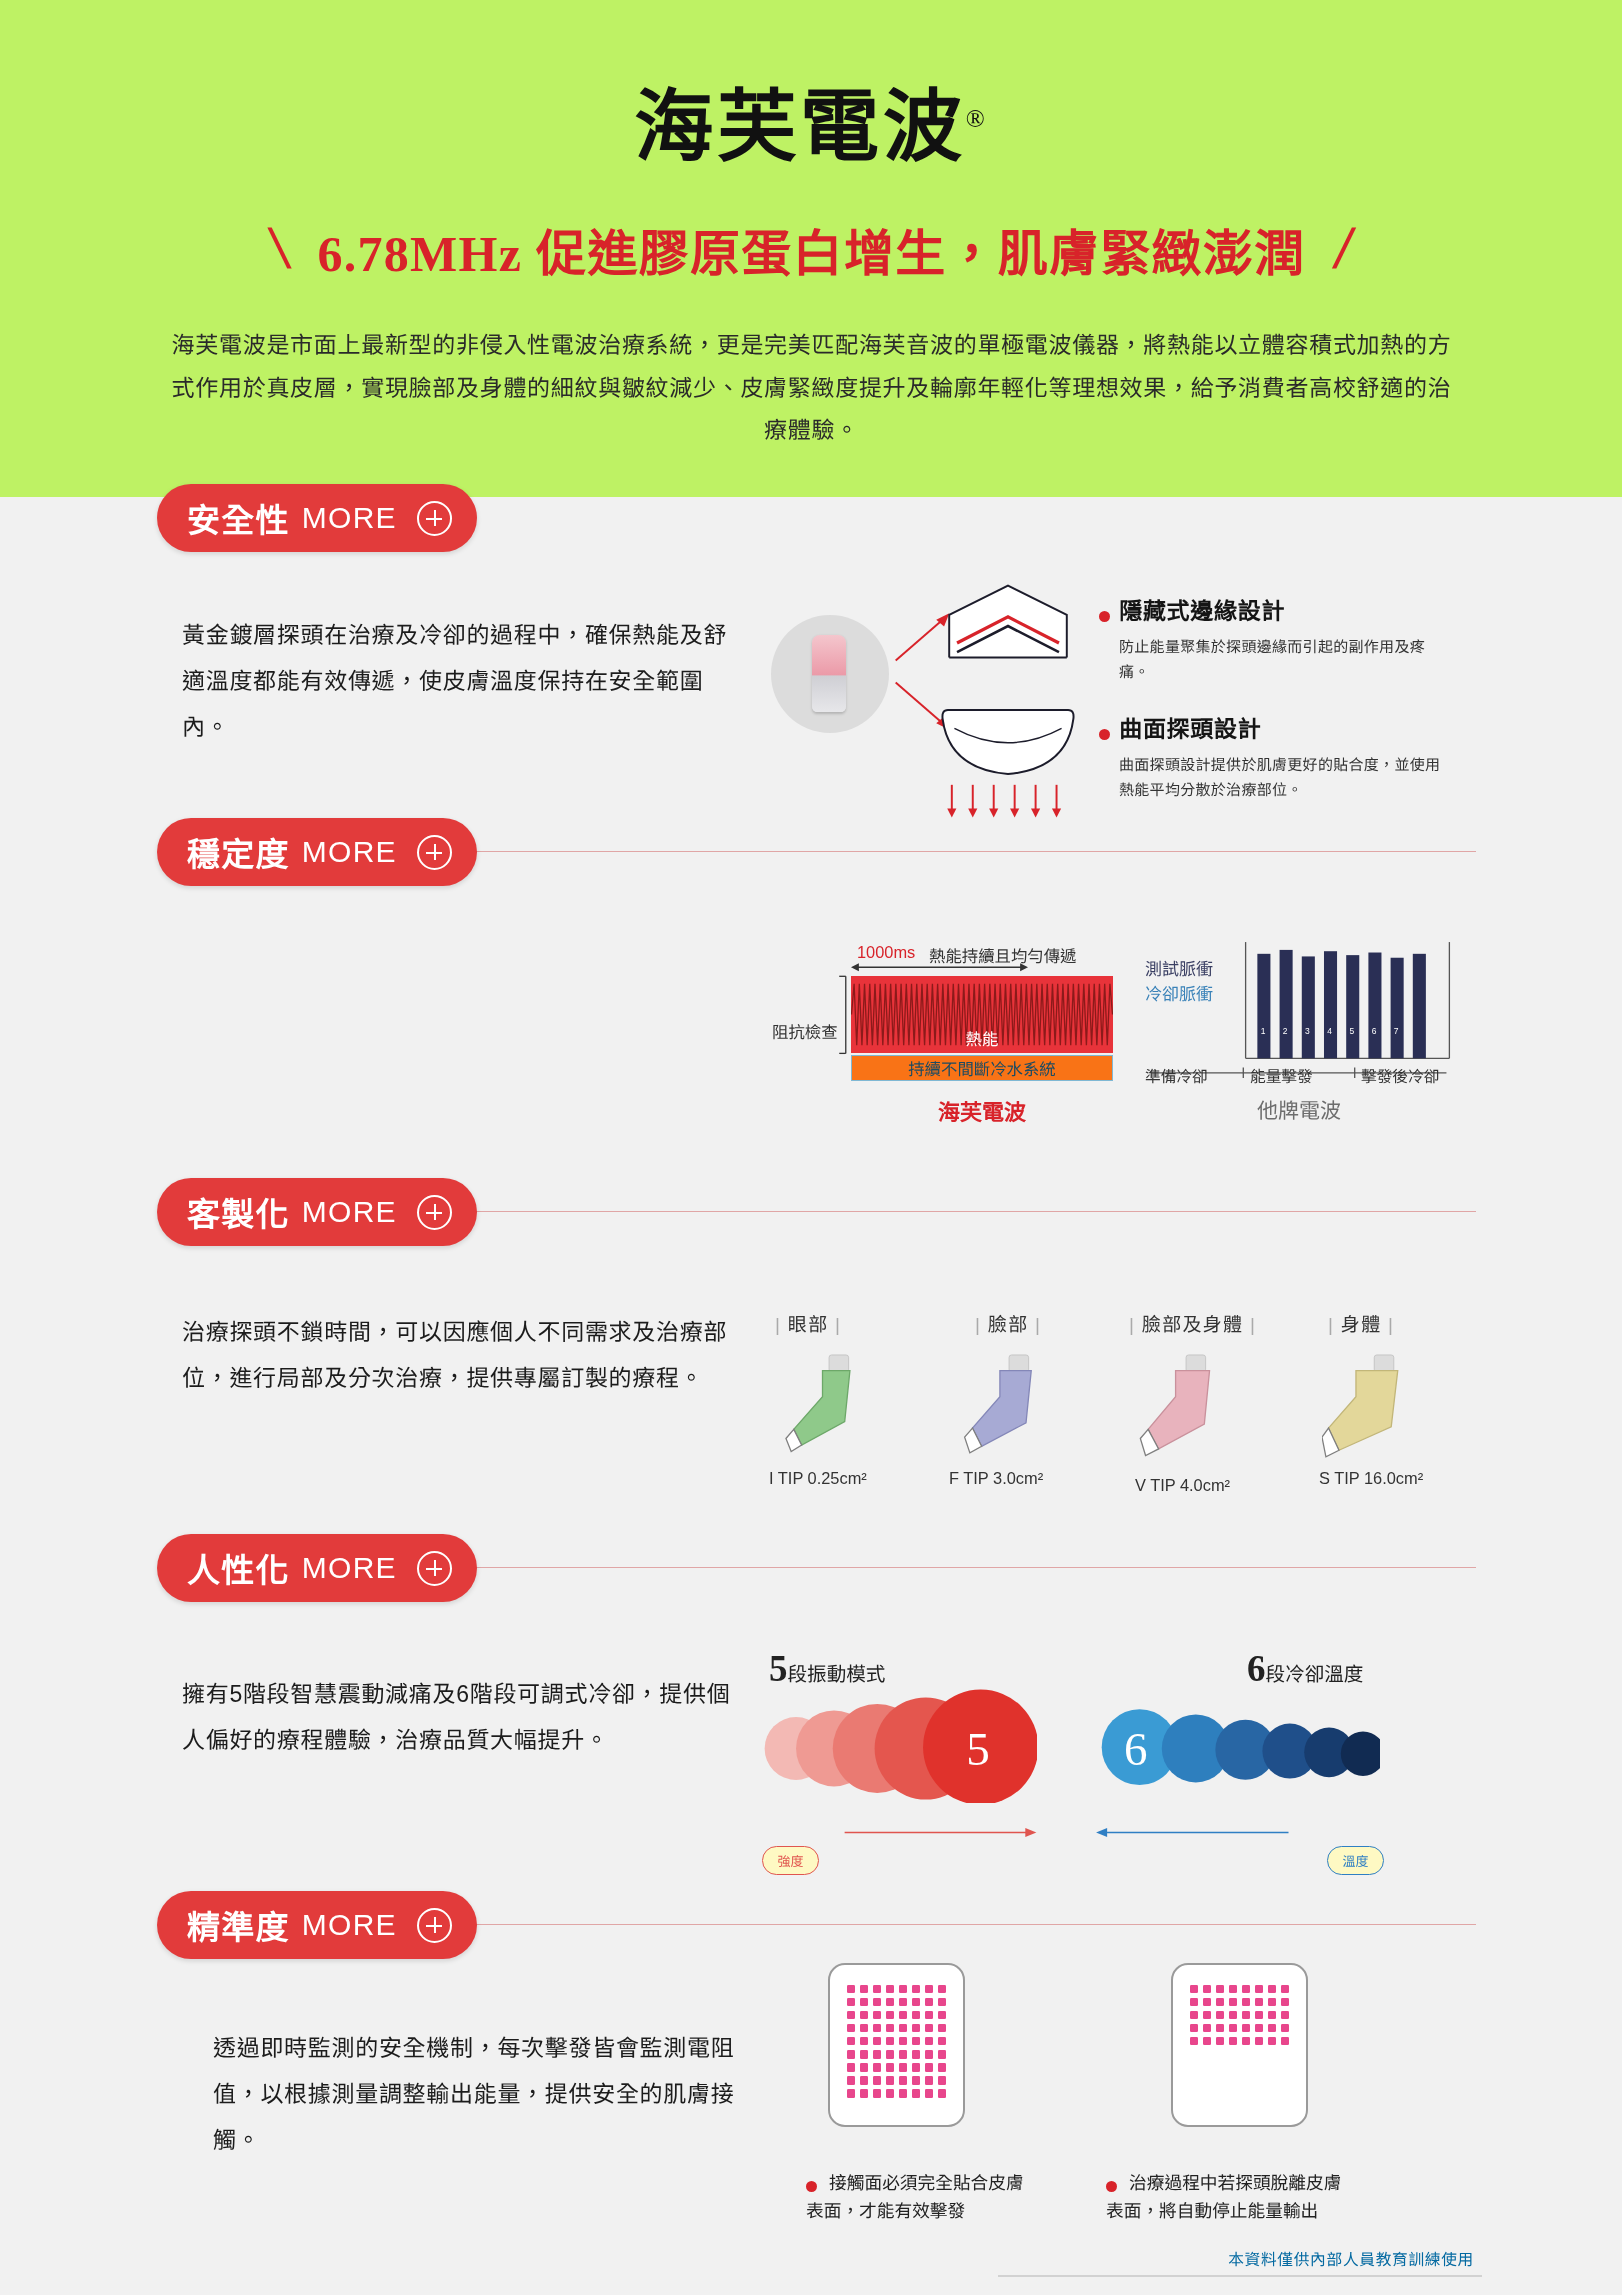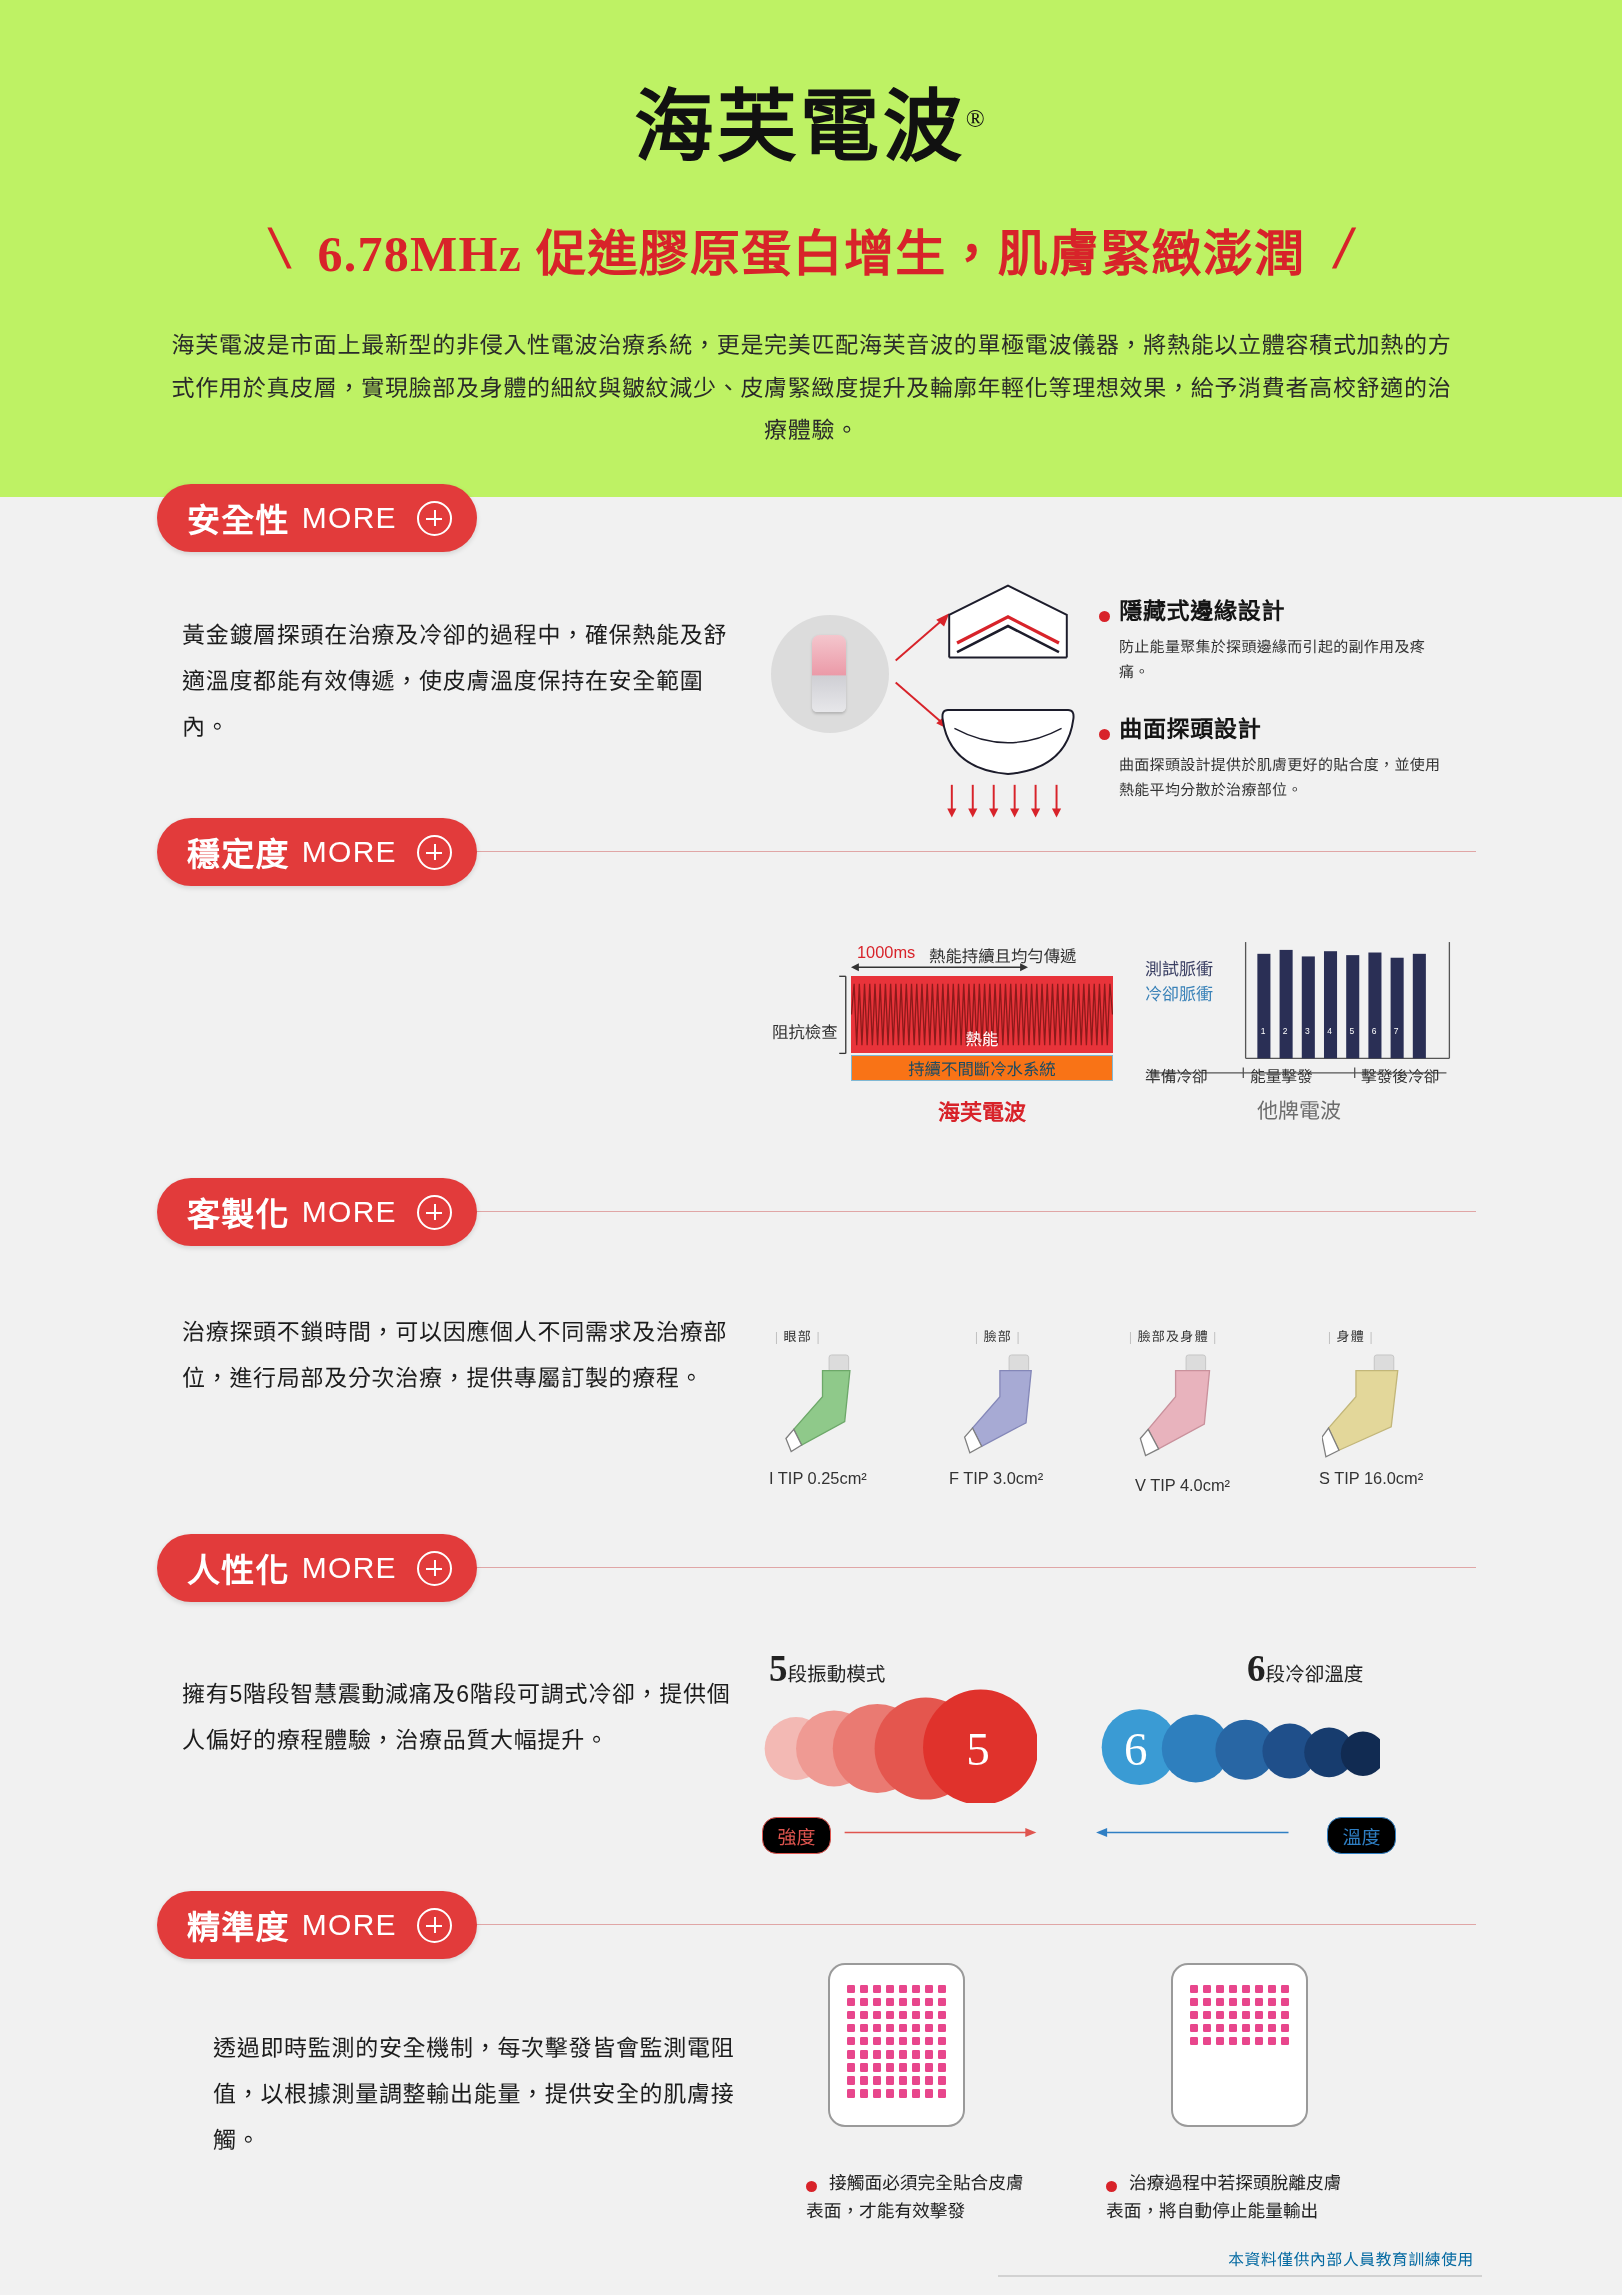--- a/index.html
+++ b/index.html
@@ -117,33 +117,32 @@
   .bullet-desc {
     font-size:15px; line-height:1.7; color:#333; margin-top:7.9px; margin-left:20px;
     letter-spacing:0.3px;
   }
 
   
   .chart-label { font-size:16.4px; color:#333; }
 
   
   .tip-head {
-    position:absolute; font-size:13px; color:#333; letter-spacing:1.3px;
-    font-family:Liberation Serif, serif;
-    margin-top:17px;
+    position:absolute; font-size:19px; color:#333; letter-spacing:1.3px;
+    font-family:Liberation Sans, sans-serif;
   }
   .tip-caption { position:absolute; font-size:16.4px; color:#333; }
 
   
   .big-num-title { position:absolute; font-size:19.6px; color:#222; }
   .big-num-title b { font-size:37px; font-family:"Liberation Serif", serif; }
 
   .range-pill {
     position:absolute; border-radius:14.4px; border:1.3px solid #e0554f;
-    color:#e0554f; font-size:19px; padding:3.9px 14.4px; background:#000000;
+    color:#e0554f; font-size:13px; padding:3.9px 14.4px; background:#fef9c3;margin-top:29px;
   }
   .range-pill.blue { border-color:#2f7fc4; color:#2f7fc4; }
 
   
   .grid-card {
     position:absolute; width:137px; height:164px; border-radius:17px;
     border:2.6px solid #9a9a9a; background:#fff;
   }
   .grid-inner { position:absolute; left:17px; top:19.6px; right:17px; bottom:19.6px; }
   .dotrow { display:flex; gap:4.6px; margin-bottom:4.6px; }

